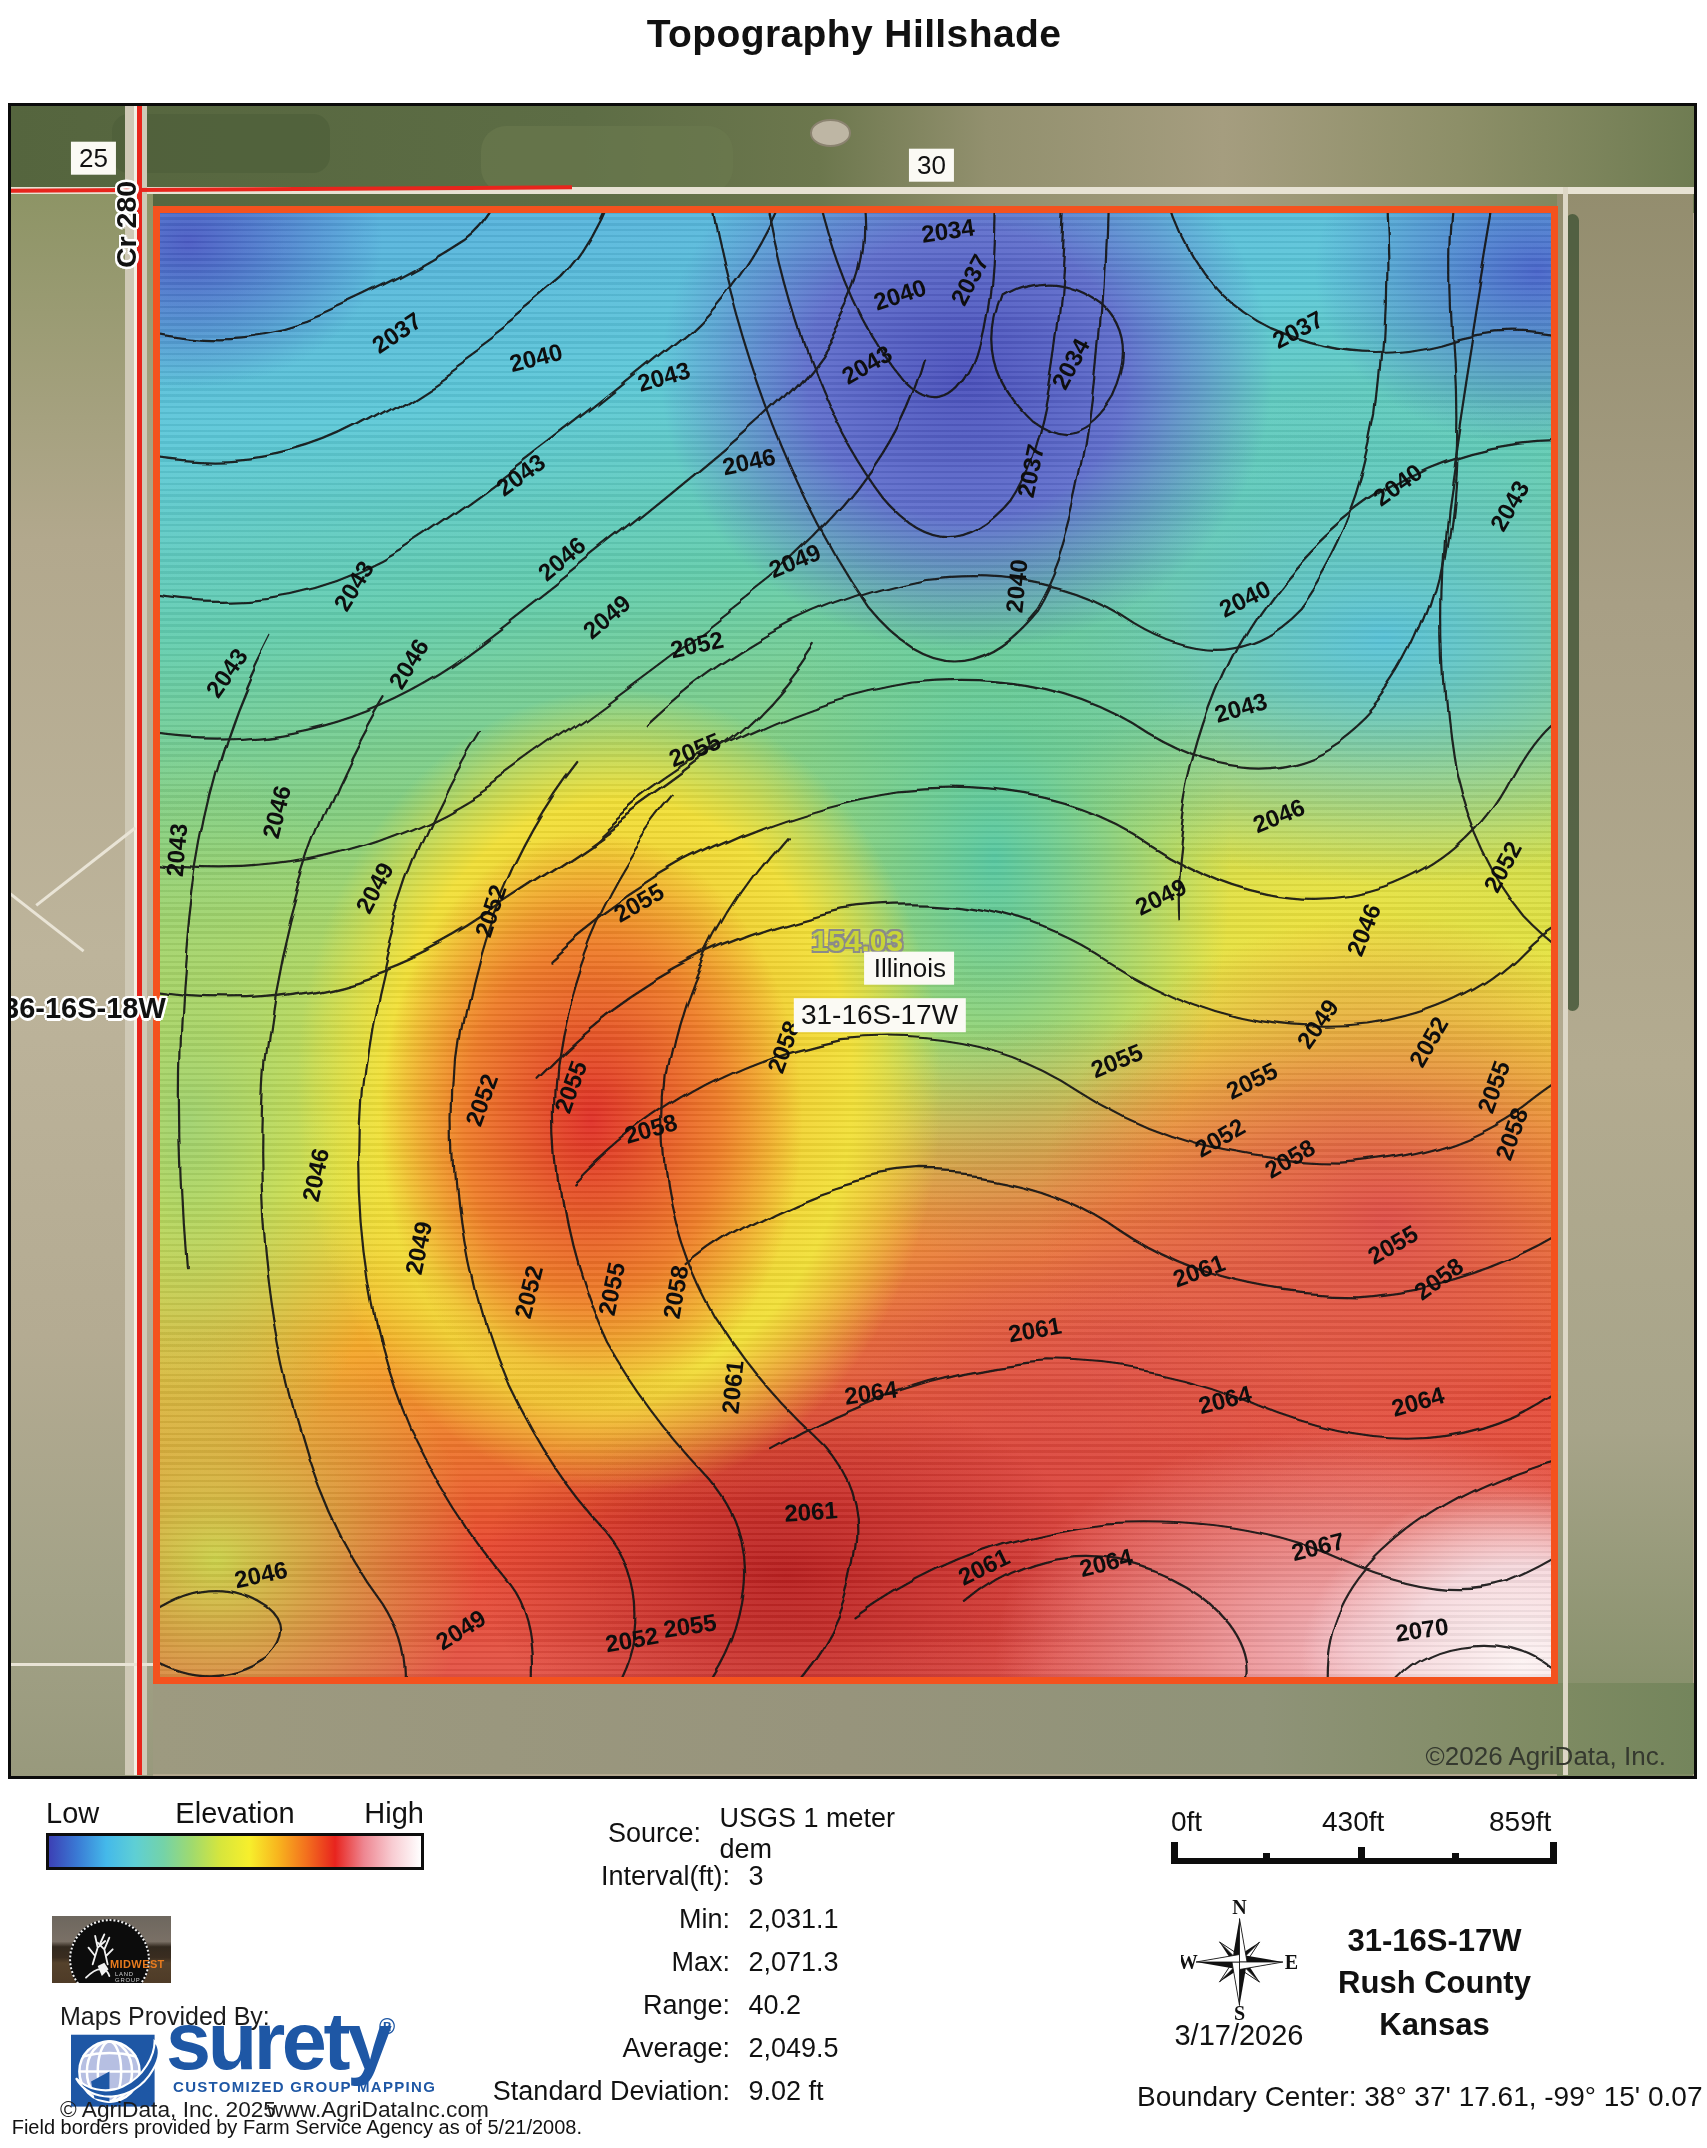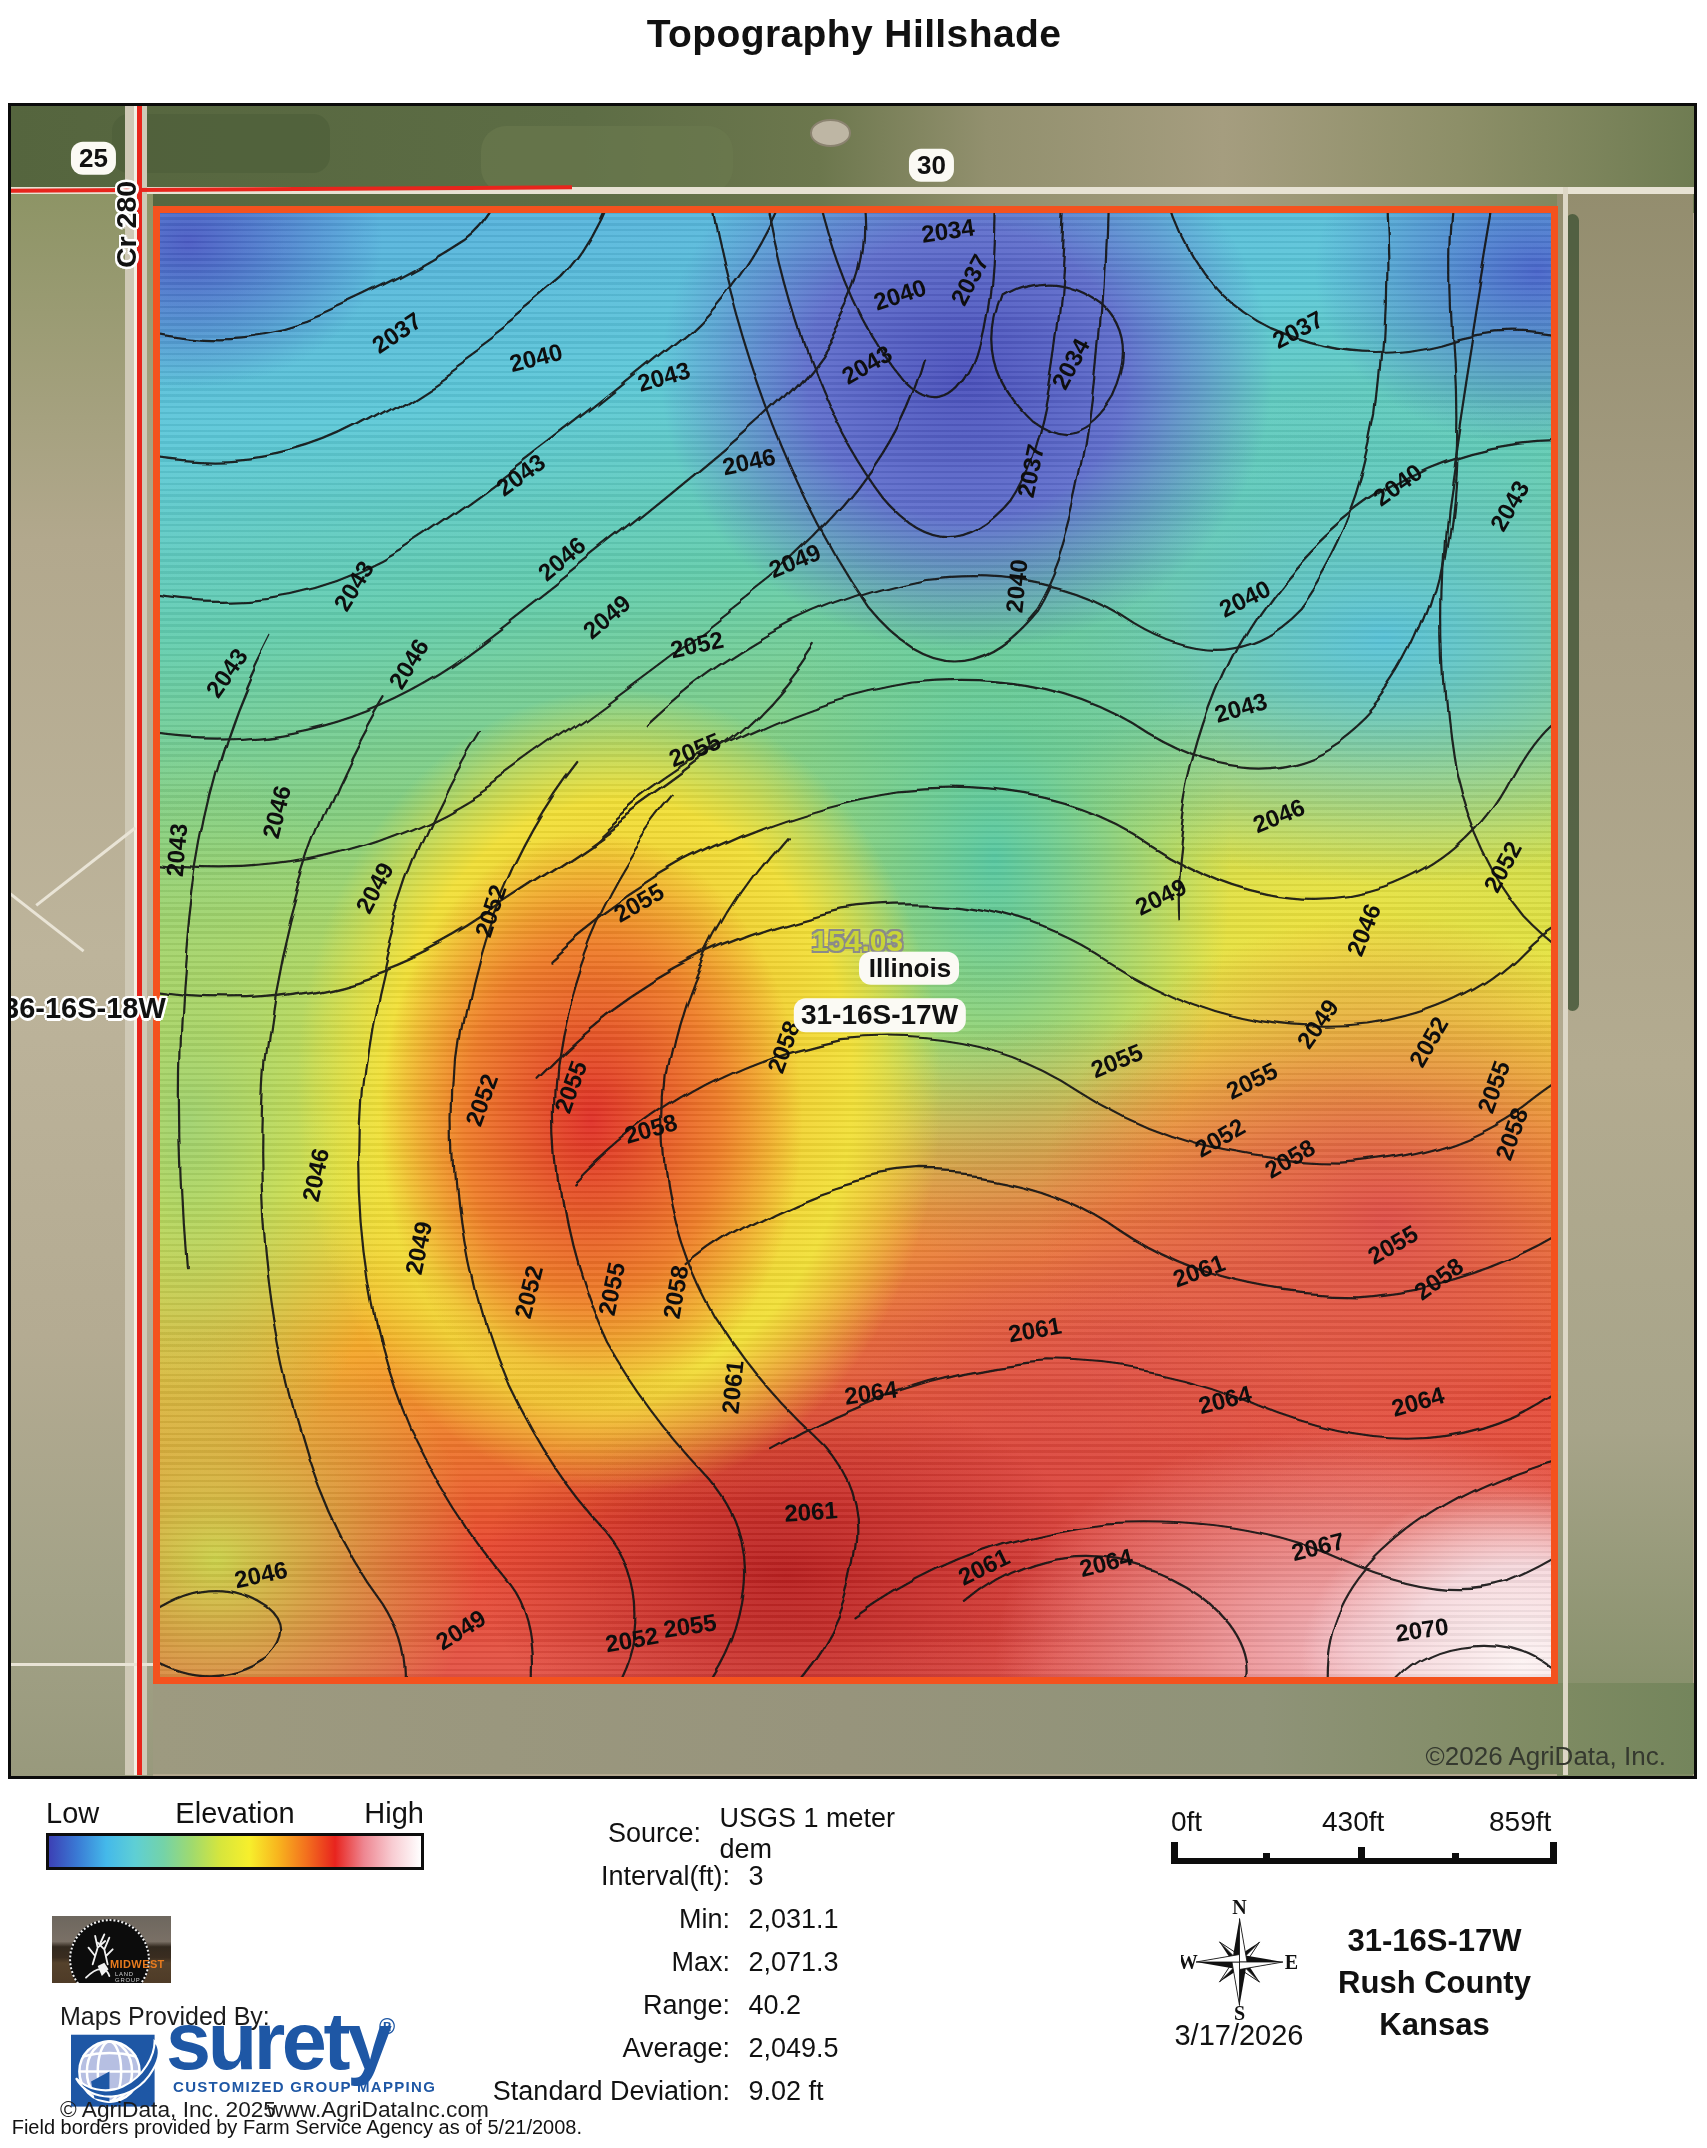--- a/index.html
+++ b/index.html
@@ -52,22 +52,22 @@
       radial-gradient(ellipse 38% 24% at 68% 79%, #e25847 0%, rgba(226,88,71,0) 100%),
       radial-gradient(ellipse 17% 28% at 60% 44%, #58c9a2 0%, rgba(88,201,162,0) 100%),
       radial-gradient(ellipse 28% 17% at 88% 29%, #59c3d8 0%, rgba(89,195,216,0) 100%),
       radial-gradient(ellipse 26% 18% at 83% 50%, #eee23c 0%, rgba(238,226,60,0) 100%),
       radial-gradient(ellipse 19% 16% at 4% 92%, #ccd24a 0%, rgba(204,210,74,0) 100%),
       radial-gradient(ellipse 15% 26% at 2% 62%, #a0d26e 0%, rgba(160,210,110,0) 100%),
       linear-gradient(172deg,#55aede 0%,#5cc8d8 14%,#63cdae 26%,#85cf7f 38%,#c6dd52 50%,#efe738 60%,#f5a828 70%,#e8472e 83%,#e06060 100%);
   }
   .contours{position:absolute;left:0;top:0;width:100%;height:100%;}
   .clabel{position:absolute;font-size:24px;font-weight:700;color:#0e0e0e;white-space:nowrap;}
-  .boxlabel{position:absolute;background:#fbfaf4;color:#111;padding:0.8px 7.6px;border-radius:12px;
-    font-weight:700;white-space:nowrap;transform:translate(-50%,-50%);}
+  .boxlabel{position:absolute;background:#fbfaf4;color:#111;padding:0.8px 7.6px;border-radius:0;
+    font-weight:400;white-space:nowrap;transform:translate(-50%,-50%);}
   .halo{text-shadow:-1.7px -1.7px 0 #fff,1.7px -1.7px 0 #fff,-1.7px 1.7px 0 #fff,1.7px 1.7px 0 #fff,0 2.5px 0 #fff,0 -2.5px 0 #fff,2.5px 0 0 #fff,-2.5px 0 0 #fff;}
   .acreage{position:absolute;font-size:30px;font-weight:700;color:#c9d437;white-space:nowrap;
     transform:translate(-50%,-50%);text-shadow:-1.7px -1.7px 0 #8a8a8a,1.7px -1.7px 0 #8a8a8a,-1.7px 1.7px 0 #8a8a8a,1.7px 1.7px 0 #8a8a8a;}
   .map-copyright{position:absolute;right:28.5px;top:1635px;font-size:26px;color:#35392f;font-weight:500;}
   .cr280{position:absolute;left:99px;top:34px;width:59px;height:168px;font-size:28.5px;font-weight:700;
     writing-mode:vertical-rl;transform:rotate(180deg);text-align:center;color:#111;}
   .sec-left{position:absolute;left:-8.4px;top:886px;font-size:29px;font-weight:700;color:#111;}
 
   
   .legend-labels{position:absolute;left:46px;top:1797px;width:378px;font-size:29px;color:#111;}
@@ -333,20 +333,21 @@
     <text x="70" y="146" text-anchor="middle" font-family="Liberation Serif, serif" font-weight="bold" font-size="24" fill="#111">S</text>
     <text x="8" y="84" text-anchor="middle" font-family="Liberation Serif, serif" font-weight="bold" font-size="24" fill="#111">W</text>
   </svg>
   <div class="compass-date">3/17/2026</div>
 
   <div class="loc">
     <div>31-16S-17W</div>
     <div>Rush County</div>
     <div>Kansas</div>
   </div>
+  <div class="bcenter">Boundary Center: 38° 37' 17.61,  -99° 15' 0.07</div>
 
   <div class="deer">
     <div class="deer-circle">
       <svg width="69" height="65" viewBox="0 0 82 78">
         <g stroke="#f2f2f2" stroke-width="2.2" fill="none" stroke-linecap="round">
           <path d="M22,46 L28,26 M25,36 L17,26 M28,26 L25,12 M28,26 L37,18 M31,21 L36,10"></path>
           <path d="M40,46 L36,28 M38,36 L46,28 M36,28 L42,14 M36,28 L28,20"></path>
           <path d="M14,62 Q26,50 34,52 Q40,53 42,60"></path>
         </g>
         <polygon points="28,48 36,44 41,52 33,60" fill="#f2f2f2"></polygon>

